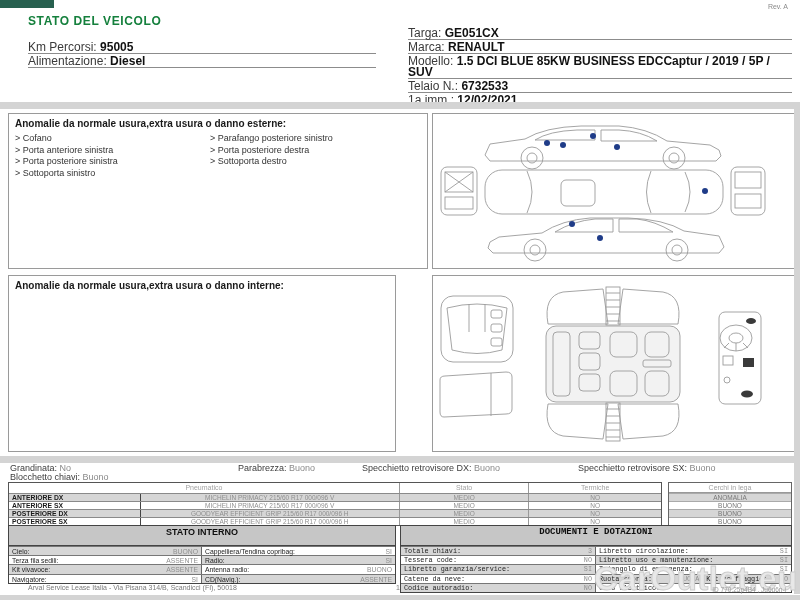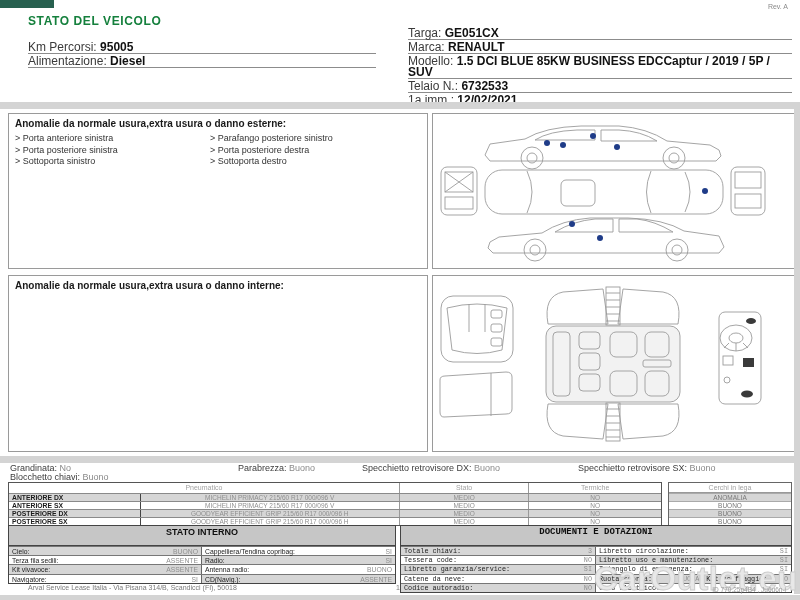--- a/index.html
+++ b/index.html
@@ -17,21 +17,21 @@
 
   .gray-band { position:absolute; left:0; width:800px; height:7px; background:#d4d4d4; }
   .band-1 { top:102px; }
   .band-2 { top:456px; }
   .right-strip { position:absolute; left:794px; top:102px; width:6px; height:492px; background:#d4d4d4; }
   .bottom-strip { position:absolute; left:0; top:595px; width:800px; height:5px; background:#d4d4d4; }
 
   .panel { position:absolute; border:1px solid #9a9a9a; background:#fff; }
   .panel-ext-list { left:8px;  top:113px; width:420px; height:156px; }
   .panel-ext-diag { left:432px; top:113px; width:363px; height:156px; }
-  .panel-int-list { left:8px;  top:275px; width:420px; height:177px; }
+  .panel-int-list { left:8px;  top:275px; width:388px; height:177px; }
   .panel-int-diag { left:432px; top:275px; width:363px; height:177px; }
   .panel-title { font-size:10px; font-weight:bold; color:#1a1a1a; padding:4px 6px 2px 6px; }
   .anom-cols { display:flex; padding:2px 6px; }
   .anom-col { list-style:none; font-size:9px; line-height:11.5px; color:#333; }
   .anom-col.c1 { width:195px; }
   .anom-col li::before { content:"> "; color:#333; }
 
   .summary-item { position:absolute; font-size:9px; color:#3d3d3d; white-space:nowrap; }
   .summary-item .val { color:#8a8a8a; }
 
@@ -121,20 +121,21 @@
       <span class="val">12/02/2021</span>
     </div>
   </div>
 
   <div class="gray-band band-1"></div>
 
   <div class="panel panel-ext-list">
     <div class="panel-title">Anomalie da normale usura,extra usura o danno esterne:</div>
     <div class="anom-cols">
       <ul class="anom-col c1">
+        <li>Cofano</li>
         <li>Porta anteriore sinistra</li>
         <li>Porta posteriore sinistra</li>
         <li>Sottoporta sinistro</li>
       </ul>
       <ul class="anom-col c2">
         <li>Parafango posteriore sinistro</li>
         <li>Porta posteriore destra</li>
         <li>Sottoporta destro</li>
       </ul>
     </div>

